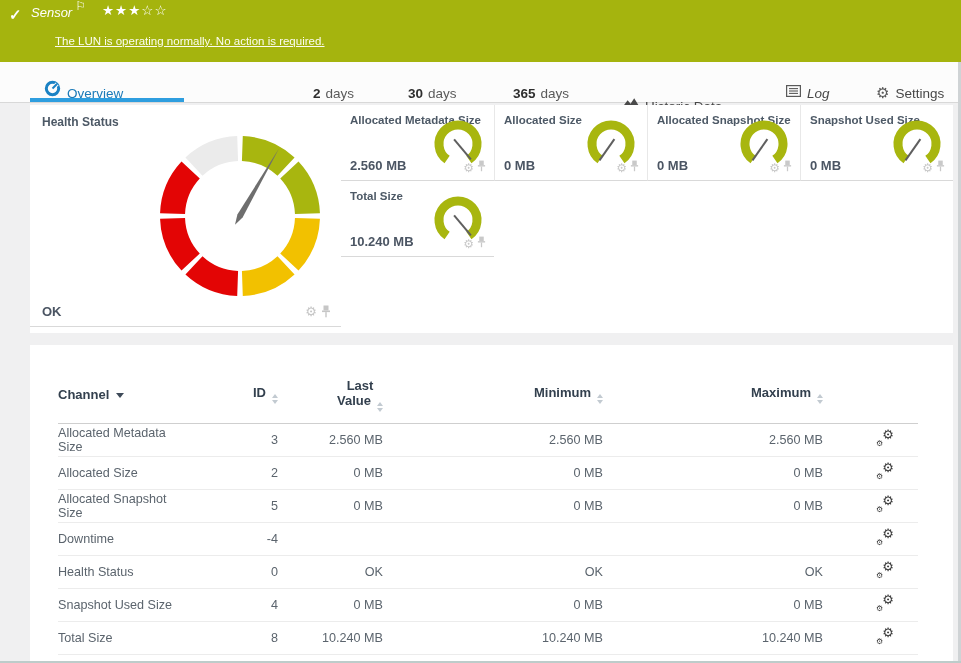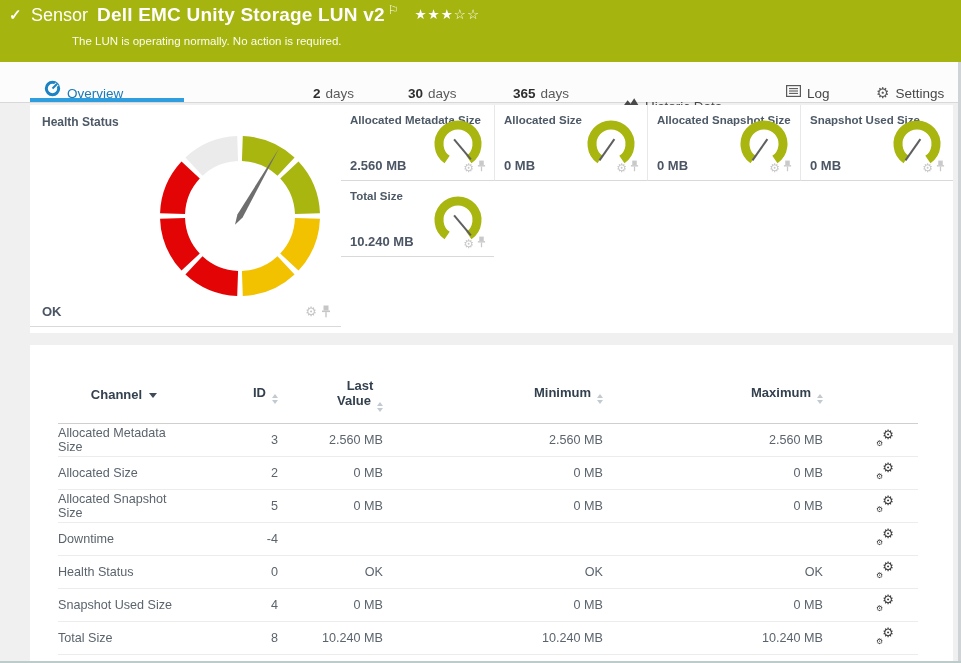--- a/index.html
+++ b/index.html
@@ -3,25 +3,25 @@
 <meta charset="utf-8">
 <style>
   * { margin:0; padding:0; box-sizing:border-box; }
   body { font-family:"Liberation Sans", sans-serif; background:#fff; }
   .page { position:relative; width:961px; height:663px; background:#f0f0f1; overflow:hidden; }
 
   
   .banner { position:absolute; left:0; top:0; width:100%; height:62px; background:#a5b40e; color:#fff; }
   .banner .check { position:absolute; left:9px; top:6px; font-size:15px; font-weight:bold; }
   .banner .row1 { position:absolute; left:31px; top:4px; display:flex; align-items:baseline; white-space:nowrap; }
-  .banner .kicker { font-size:18px; }
+  .banner .kicker { font-style:italic; font-size:13px; }
   .banner .title { font-weight:bold; font-size:19px; margin-left:9px; letter-spacing:.2px; }
   .banner .flag { font-size:12px; margin-left:3px; position:relative; top:-7px; }
   .banner .stars { font-size:13.5px; margin-left:16px; letter-spacing:1px; position:relative; top:-2px; }
-  .banner .message { position:absolute; left:72px; top:35px; font-size:11.5px; color:#fcfdf0; }
+  .banner .message { position:absolute; left:55px; top:35px; font-size:11.5px; color:#fcfdf0;text-decoration:underline; }
 
   
   .tabbar { position:absolute; left:0; top:62px; width:100%; height:41px; background:#fcfcfc; border-bottom:1px solid #d8d8d8; }
   .tab { position:absolute; top:12px; height:48px; line-height:40px; font-size:13.5px; color:#474747; cursor:pointer; white-space:nowrap; }
   .tab .ticon { display:inline-block; vertical-align:middle; position:relative; top:-1px; margin-right:6px; }
   .tab .num { font-weight:bold; color:#2e2e2e; margin-right:5px; }
   .tab .word { color:#5a5a5a; }
   .tab.active { color:#1b7ab8; }
   .tab-underline { position:absolute; left:30px; bottom:0; width:154px; height:4px; background:#2e9edf; }
   .gear-glyph { font-style:normal; }
@@ -47,21 +47,21 @@
   .tile-gauge { position:absolute; right:8px; top:13px; }
   .tile-value { position:absolute; left:9px; bottom:7px; font-size:13px; font-weight:bold; color:#4b5563; }
   .tile-icons { position:absolute; right:8px; bottom:5px; color:#c9c9c9; font-size:12px; display:flex; align-items:center; gap:3px; }
 
   
   table.channels { position:absolute; left:28px; top:22px; width:860px; border-collapse:collapse; table-layout:fixed; }
   table.channels col.c1 { width:132px; } table.channels col.c2 { width:88px; }
   table.channels col.c3 { width:105px; } table.channels col.c4 { width:220px; }
   table.channels col.c5 { width:220px; } table.channels col.c6 { width:95px; }
   table.channels th { height:56px; font-size:13px; font-weight:bold; color:#33404e; vertical-align:middle; border-bottom:1px solid #cfcfcf; }
-  table.channels th.l { text-align:center; } table.channels th.r { text-align:right; }
+  table.channels th.l { text-align:left; } table.channels th.r { text-align:right; }
   table.channels td { height:33px; font-size:12.6px; color:#5b646d; border-top:1px solid #ececec; }
   table.channels tr:first-child td { border-top:none; }
   table.channels tbody tr:last-child td { border-bottom:1px solid #ececec; }
   table.channels td.l { text-align:left; } table.channels td.r { text-align:right; }
   .two-line { display:inline-block; text-align:center; line-height:15px;margin-left:16px; }
   .sort { display:inline-flex; flex-direction:column; margin-left:6px; vertical-align:-1px; }
   .sort i { display:block; width:0; height:0; border-left:3.5px solid transparent; border-right:3.5px solid transparent; }
   .sort .up { border-bottom:4px solid #c2cad1; margin-bottom:2px; }
   .sort .down { border-top:4px solid #c2cad1; }
   .sort-desc { display:inline-block; width:0; height:0; border-left:4.5px solid transparent; border-right:4.5px solid transparent; border-top:5px solid #3f4b59; margin-left:7px; vertical-align:1px; }
@@ -76,21 +76,20 @@
 </style>
 </head>
 <body>
 
 <div class="page">
 
   <div class="banner">
     <span class="check">✓</span>
     <div class="row1">
       <span class="kicker">Sensor</span>
-      <span class="title">Dell EMC Unity Storage LUN v2</span>
       <span class="flag">⚐</span>
       <span class="stars"><span>★★★</span><span>☆☆</span></span>
     </div>
     <div class="message">The LUN is operating normally. No action is required.</div>
   </div>
 
   <div class="tabbar">
     <div class="tab active" style="left:44px;">
       <span class="ticon">
         <svg width="17" height="17" viewBox="0 0 17 17">
@@ -109,21 +108,21 @@
     <div class="tab" style="left:513px;">
       <span class="num">365</span><span class="word">days</span>
     </div>
     <div class="tab" style="left:623px;margin-top:13px;">
       <span class="ticon">
         <svg width="16" height="13" viewBox="0 0 16 13">
             <path d="M0.5,12.5 L0.5,8.8 L4.6,3.2 L7.6,6.8 L11.2,1.2 L15.5,8.2 L15.5,12.5 Z" fill="#4a4a4a"></path>
           </svg>
       </span><span>Historic Data</span>
     </div>
-    <div class="tab" style="left:786px;">
+    <div class="tab" style="left:786px;font-style:italic;">
       <span class="ticon">
         <svg width="15" height="12" viewBox="0 0 15 12">
             <rect x="0.6" y="0.6" width="13.8" height="10.8" fill="none" stroke="#5a5a5a" stroke-width="1.2"></rect>
             <line x1="3" y1="3.6" x2="12" y2="3.6" stroke="#5a5a5a" stroke-width="1.1"></line>
             <line x1="3" y1="6" x2="12" y2="6" stroke="#5a5a5a" stroke-width="1.1"></line>
             <line x1="3" y1="8.4" x2="12" y2="8.4" stroke="#5a5a5a" stroke-width="1.1"></line>
           </svg>
       </span><span>Log</span>
     </div>
     <div class="tab" style="left:876px;">

